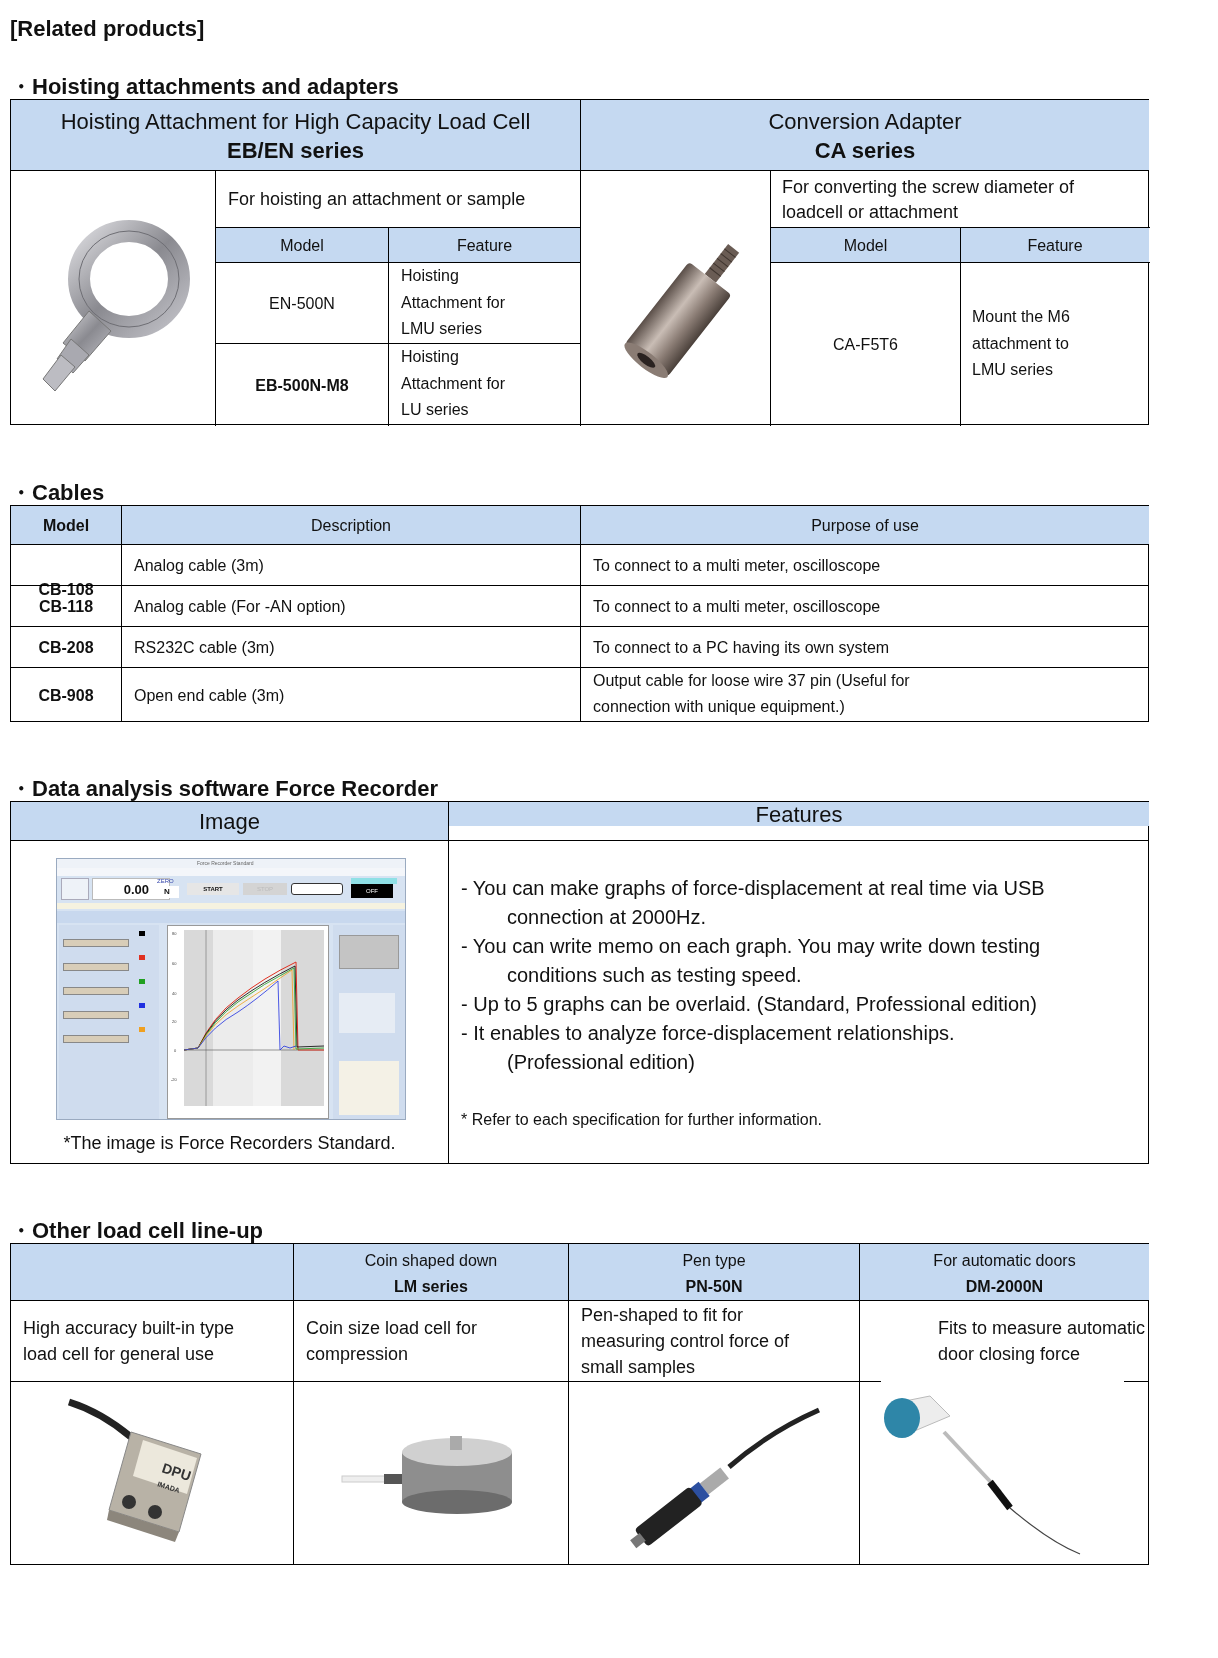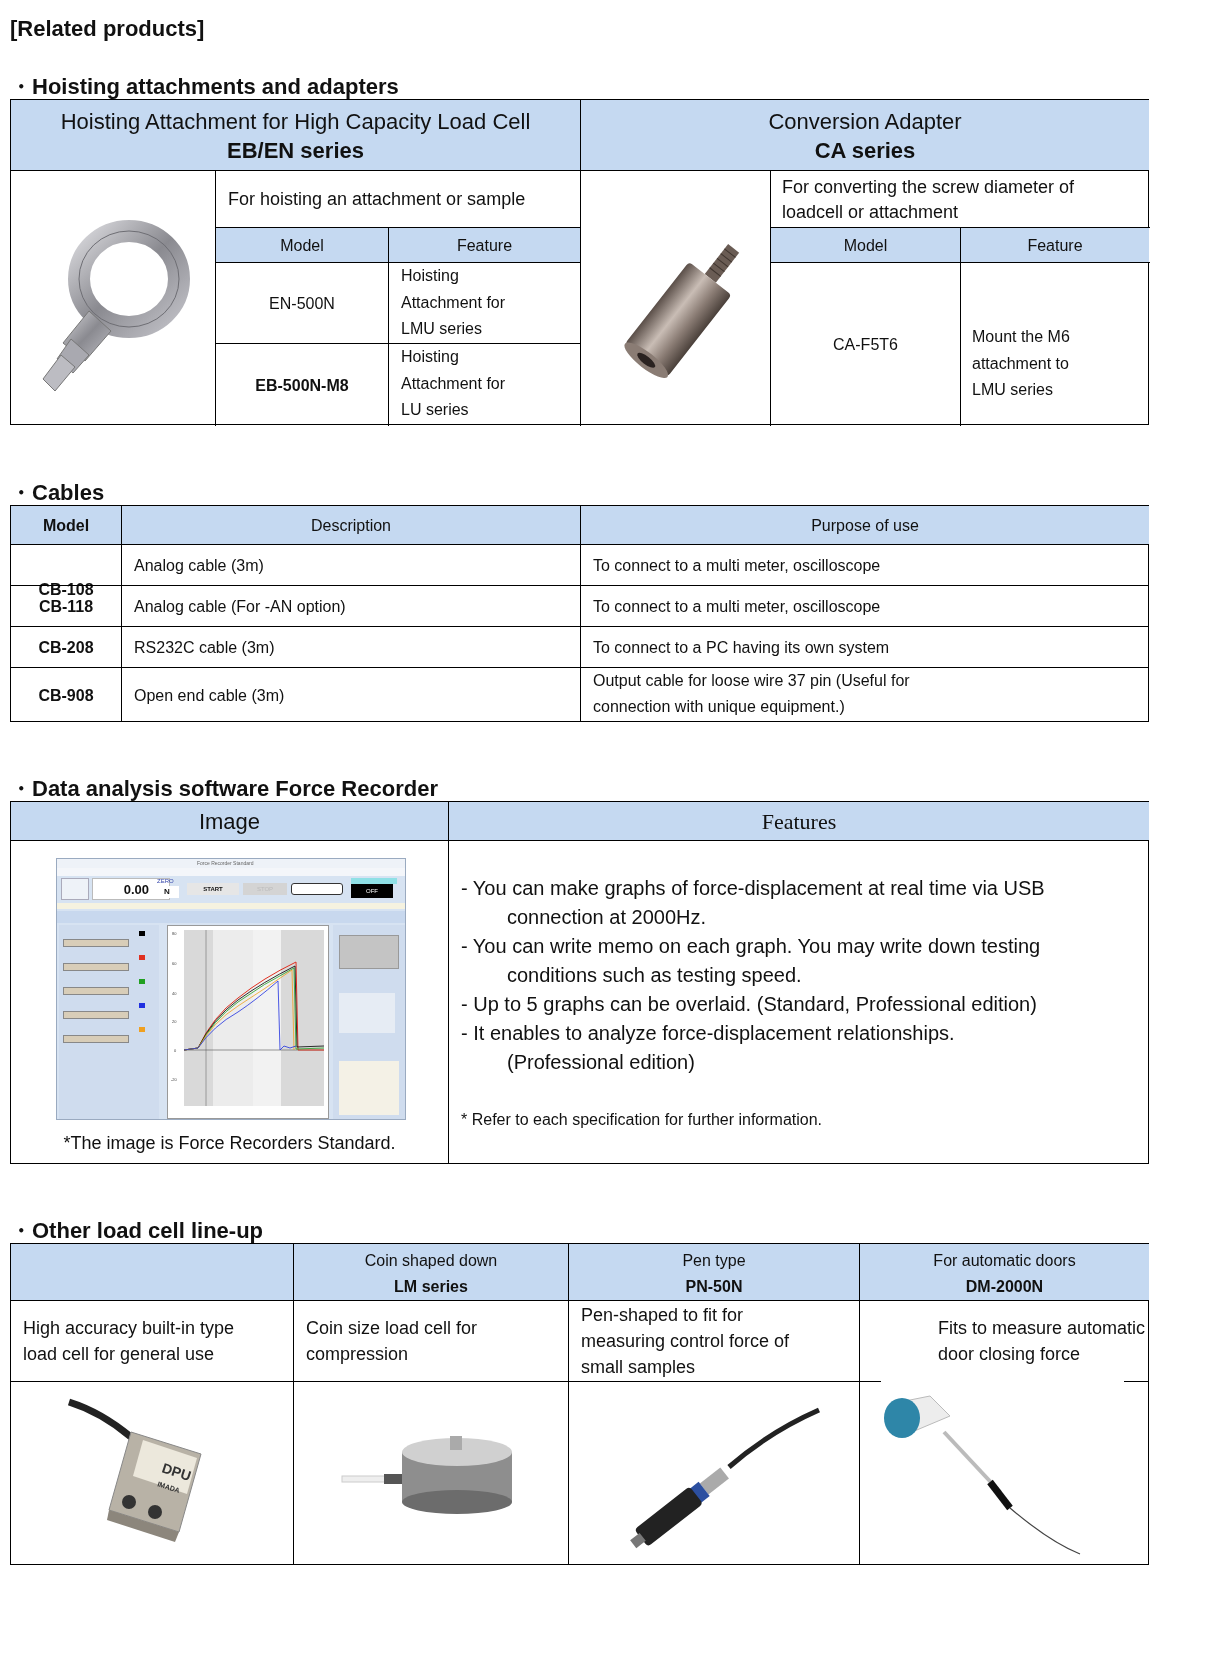--- a/index.html
+++ b/index.html
@@ -111,21 +111,21 @@
   <div class="abs fs18" style="left:771px; top:75px; width:368px; line-height:25px;">
     <div>For converting the screw diameter of</div>
     <div>loadcell or attachment</div>
   </div>
   <div class="hline" style="left:760px; top:127px; width:379px;"></div>
   <div class="cell c hdr fs20" style="left:760px; top:128px; width:189px; height:34px;">Model</div>
   <div class="vline" style="left:949px; top:128px; height:198px;"></div>
   <div class="cell c hdr fs20" style="left:950px; top:128px; width:188px; height:34px;">Feature</div>
   <div class="hline" style="left:760px; top:162px; width:379px;"></div>
   <div class="cell c fs20" style="left:760px; top:163px; width:189px; height:162px;">CA-F5T6</div>
-  <div class="cell fs20" style="left:961px; top:163px; width:178px; height:162px;margin-top:20px;">
+  <div class="cell fs20" style="left:961px; top:163px; width:178px; height:162px;">
     <div style="line-height:26.5px;">
       <div>Mount the M6</div>
       <div>attachment to</div>
       <div>LMU series</div>
     </div>
   </div>
 </div>
 
 <div class="abs sec-title" style="top:478px;">・Cables</div>
 
@@ -157,21 +157,21 @@
   <div class="abs fs20" style="left:582px; top:162px; width:550px; line-height:26px;">
     <div>Output cable for loose wire 37 pin (Useful for</div>
     <div>connection with unique equipment.)</div>
   </div>
 </div>
 
 <div class="abs sec-title" style="top:774px;">・Data analysis software Force Recorder</div>
 
 <div class="abs" style="left:10px; top:801px; width:1139px; height:363px; border:1px solid #000;">
   <div class="cell c hdr fs22" style="left:0; top:0; width:437px; height:38px;">Image</div>
-  <div class="cell c hdr fs22" style="left:438px; top:0; width:700px; height:38px;font-family:Liberation Serif, serif;">Features</div>
+  <div class="cell c hdr fs22" style="left:438px; top:0; width:700px; height:24px;">Features</div>
   <div class="vline" style="left:437px; top:0; height:362px;"></div>
   <div class="hline" style="left:0; top:38px; width:1138px;"></div>
 
   <div class="abs" style="left:45px; top:56px; width:350px; height:262px; background:#d7e3f2; border:1px solid #9aaac0; overflow:hidden; font-size:6px;">
     <div class="abs" style="left:0; top:0; width:350px; height:9px; background:#eef2f8;">
       <div class="abs" style="left:140px; top:1px; font-size:5px; color:#666;">Force Recorder Standard</div>
     </div>
     <div class="abs" style="left:0; top:9px; width:350px; height:8px; background:#f4f6fa;"></div>
     <div class="abs" style="left:4px; top:19px; width:28px; height:22px; background:#eef2f8; border:1px solid #aab;"></div>
     <div class="abs" style="left:35px; top:19px; width:78px; height:22px; background:#fff; border:1px solid #bbb; text-align:right; padding-right:20px; font-size:13px; font-weight:bold; line-height:22px;">0.00</div>

